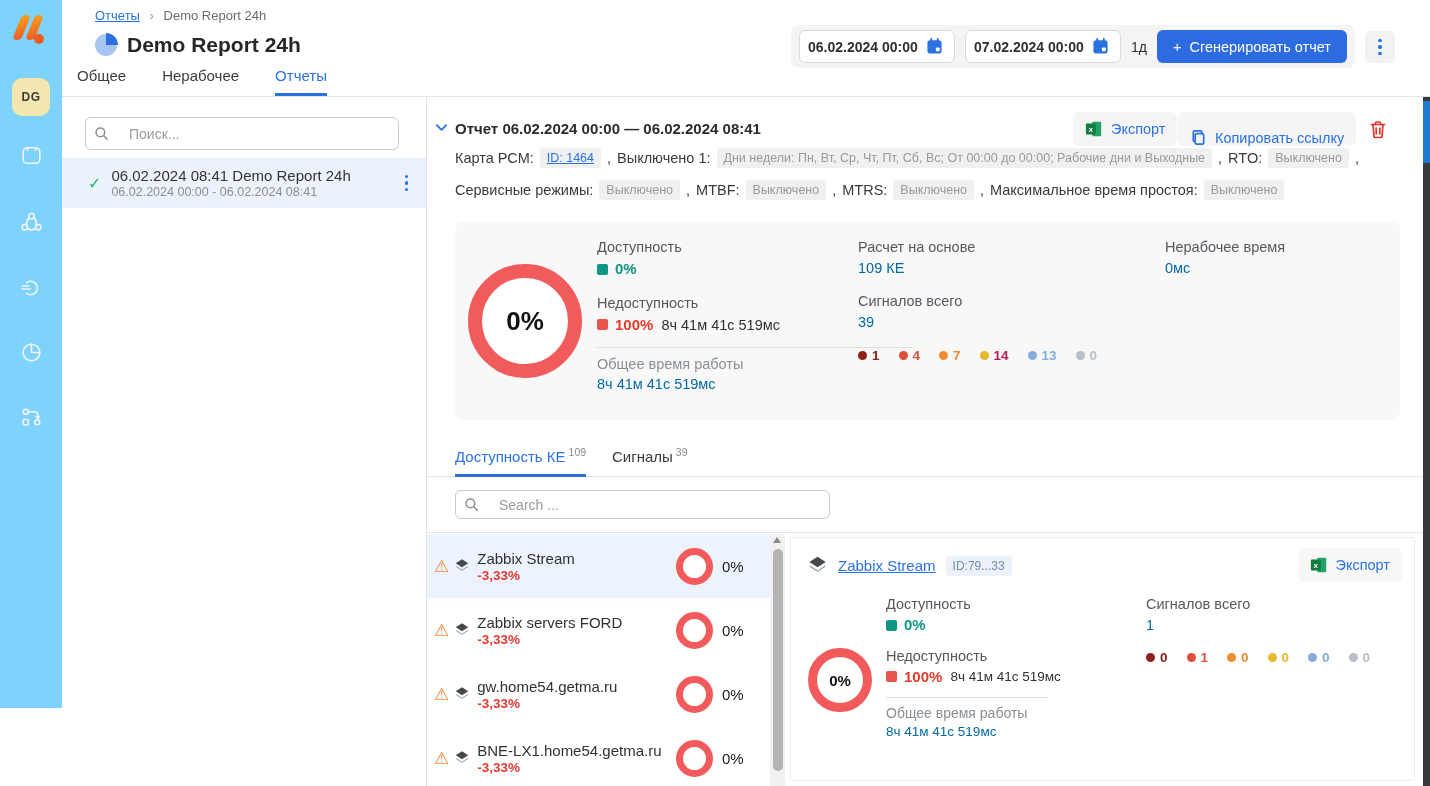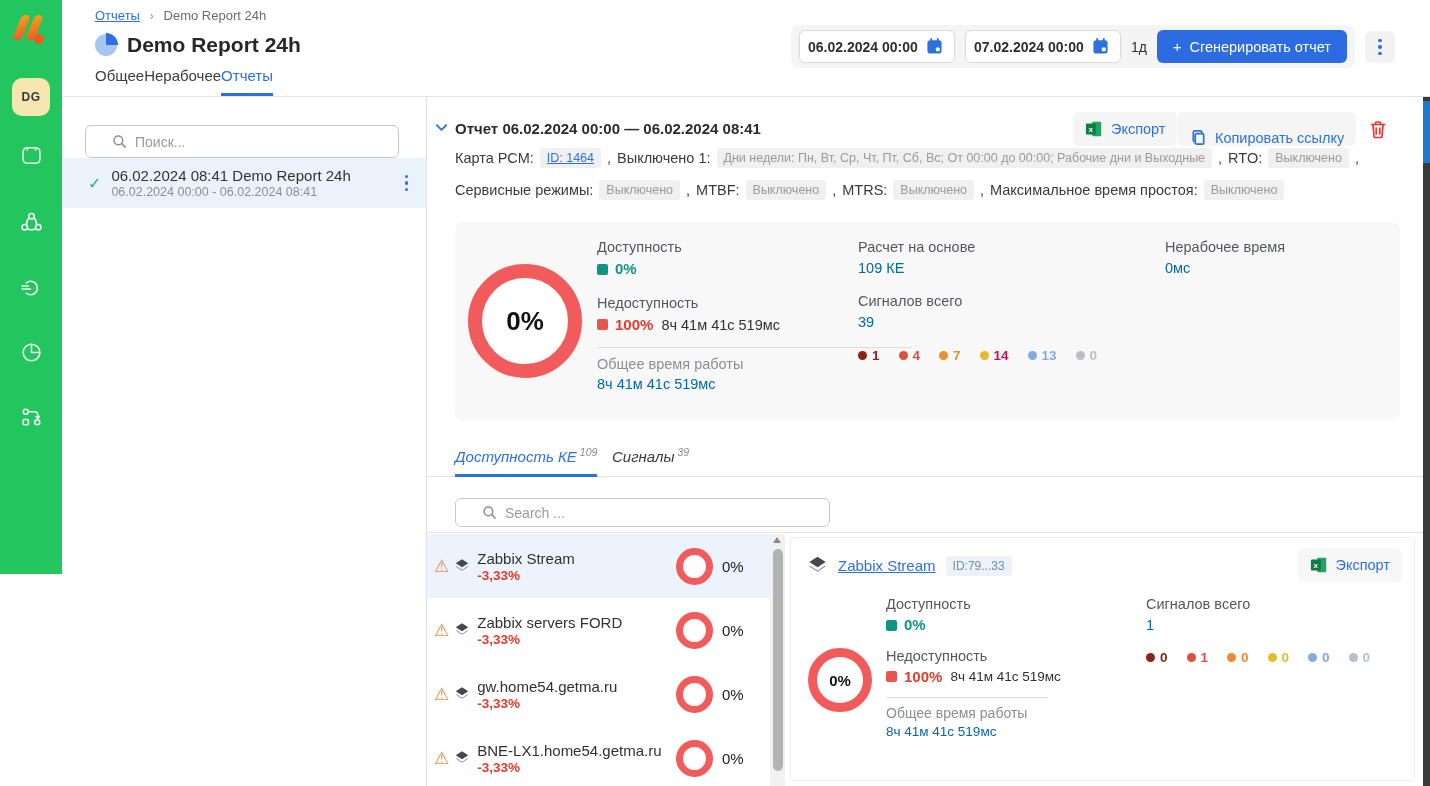--- a/index.html
+++ b/index.html
@@ -1,42 +1,42 @@
 <!DOCTYPE html>
 <html><head>
 <meta charset="utf-8">
 <style>
   * { margin:0; padding:0; box-sizing:border-box; }
   html,body { width:1430px; height:786px; overflow:hidden; background:#fff;
     font-family:"Liberation Sans","DejaVu Sans",sans-serif; color:#2f3133; }
   .abs { position:absolute; }
 
   
-  #rail { position:absolute; left:0; top:0; width:62px; height:574px; background:#22c55e; z-index:5; }
+  #rail { position:absolute; left:0; top:0; width:62px; height:708px; background:#7dd3fc; z-index:5; }
   .logo { position:absolute; left:13px; top:13px; width:38px; height:32px; }
   .logo .bar { position:absolute; top:2px; width:9px; height:25px; border-radius:5px;
     background:linear-gradient(160deg,#f6a21c,#ef5a22); transform:skewX(-22deg); }
   .logo .b1 { left:4px; } .logo .b2 { left:17px; }
   .logo .dot { position:absolute; right:2px; bottom:1px; width:10px; height:10px; border-radius:50%; background:#ef5a22; }
   .avatar { position:absolute; left:12px; top:78px; width:38px; height:38px; border-radius:10px;
     background:#f4e6ae; color:#3b3b3b; font-size:12px; font-weight:bold; display:flex; align-items:center; justify-content:center; letter-spacing:.5px; }
   .rail-ic { position:absolute; left:19px; width:25px; height:25px; color:#f5f5f5; cursor:pointer; }
   .rail-ic svg { width:25px; height:25px; stroke:#f5f5f5; fill:none; stroke-width:1.5; stroke-linecap:round; stroke-linejoin:round; }
 
   
   #topbar { position:absolute; left:62px; top:0; width:1368px; height:97px; background:#fff; border-bottom:1px solid #e4e4e4; }
   .crumbs { position:absolute; left:33px; top:8px; font-size:13px; color:#6b6b6b; }
   .crumbs a { color:#2b72e0; text-decoration:underline; cursor:pointer; }
   .crumb-sep { margin:0 6px; color:#9a9a9a; }
   .title-row { position:absolute; left:33px; top:33px; display:flex; align-items:center; gap:10px; }
   .pie-ic { position:relative; width:22px; height:22px; }
   .pie-base { position:absolute; inset:0; border-radius:50%; background:#a7c5f3; }
   .pie-quarter { position:absolute; top:-1px; right:-1px; width:12px; height:12px; background:#2f6fe0; border-top-right-radius:12px; }
   .page-title { font-size:21px; font-weight:bold; color:#272727; }
-  .tabs { position:absolute; left:33px; bottom:0; display:flex; }
+  .tabs { position:absolute; left:15px; bottom:0; display:flex; gap:36px; }
   .tab { font-size:15px; color:#3c3c3c; padding-bottom:9px; cursor:pointer; border-bottom:3px solid transparent; }
   .tab.active { color:#2b72e0; border-bottom-color:#2b72e0; }
 
   
   .ctrl-box { position:absolute; right:75px; top:25px; height:43px; background:#f4f4f4; border-radius:8px;
     display:flex; align-items:center; gap:10px; padding:0 8px 0 8px; }
   .date-field { width:156px; height:33px; background:#fff; border:1px solid #d9d9d9; border-radius:6px;
     display:flex; align-items:center; padding:0 8px; gap:6px; }
   .date-field input { border:none; outline:none; width:112px; font-size:14px; font-weight:bold; color:#2f2f2f;
     font-family:"Liberation Sans",sans-serif; background:transparent; }
@@ -45,21 +45,21 @@
   .gen-btn { height:33px; background:#2d6ce0; border:none; border-radius:6px; color:#fff; font-size:14.5px;
     padding:0 16px; display:flex; align-items:center; gap:8px; cursor:pointer; font-family:"Liberation Sans",sans-serif; }
   .kebab-btn { position:absolute; right:35px; top:31px; width:30px; height:32px; background:#f2f2f2; border-radius:6px;
     display:flex; flex-direction:column; align-items:center; justify-content:center; gap:3px; cursor:pointer; }
   .kebab-btn i, .kebab-blue i { width:3.5px; height:3.5px; border-radius:50%; background:#2b72e0; display:block; }
   .kebab-blue { display:flex; flex-direction:column; gap:3px; cursor:pointer; padding:4px; }
 
   
   #reports-panel { position:absolute; left:62px; top:97px; width:365px; height:689px; background:#fff; border-right:1px solid #e0e0e0; }
   .search-box { position:absolute; left:23px; top:20px; width:314px; height:33px; border:1px solid #c9c9c9; border-radius:6px;
-    display:flex; align-items:center; padding:0 26px; gap:8px; background:#fff;margin-top:8px; }
+    display:flex; align-items:center; padding:0 8px; gap:20px; background:#fff; }
   .search-box input { border:none; outline:none; flex:1; font-size:14px; color:#444; font-family:"Liberation Sans",sans-serif; }
   .search-box input::placeholder { color:#9a9a9a; }
   .report-item { position:absolute; left:0; top:61px; width:100%; height:50px; background:#ebf2fc;
     display:flex; align-items:center; padding:0 14px 0 26px; gap:10px; cursor:pointer; }
   .check { color:#21b573; font-size:16px; font-weight:bold; }
   .ri-text { flex:1; }
   .ri-title { font-size:15px; color:#333; }
   .ri-sub { font-size:12.5px; color:#8e8e8e; margin-top:1px; }
 
   
@@ -89,21 +89,21 @@
   .val { font-size:14.5px; color:#0369a1; }
   .sq { display:inline-block; width:11px; height:11px; border-radius:2px; margin-right:7px; vertical-align:-1px; }
   .pct { font-weight:bold; font-size:15px; }
   .time-txt { font-size:14.5px; color:#2f3133; margin-left:8px; font-weight:normal; }
   .hr { border-top:1px solid #ddd; }
   .dots-row { display:flex; gap:19px; align-items:center; }
   .dot { display:inline-block; width:9px; height:9px; border-radius:50%; margin-right:5px; vertical-align:0px; }
   .dot-val { font-size:13.5px; font-weight:bold; }
 
   
-  .tabs2 { position:absolute; left:0; top:343px; width:100%; height:37px; border-bottom:1px solid #e4e4e4;font-style:italic; }
+  .tabs2 { position:absolute; left:0; top:343px; width:100%; height:37px; border-bottom:1px solid #e4e4e4; }
   .tab2 { position:absolute; bottom:-1px; font-size:15px; padding-bottom:9px; cursor:pointer; border-bottom:3px solid transparent; color:#3a3a3a; }
   .tab2.active { color:#2b72e0; border-bottom-color:#2b72e0; }
   .tab2 sup { font-size:10.5px; color:#8a8a8a; margin-left:3px; }
   .t2a { left:28px; } .t2b { left:185px; }
 
   .search2-row { position:absolute; left:0; top:381px; width:100%; height:55px; border-bottom:1px solid #e4e4e4; }
   .search2 { position:absolute; left:28px; top:12px; width:375px; height:29px; }
 
   
   .ke-list { position:absolute; left:0; top:437px; width:343px; height:252px; overflow:hidden; }

